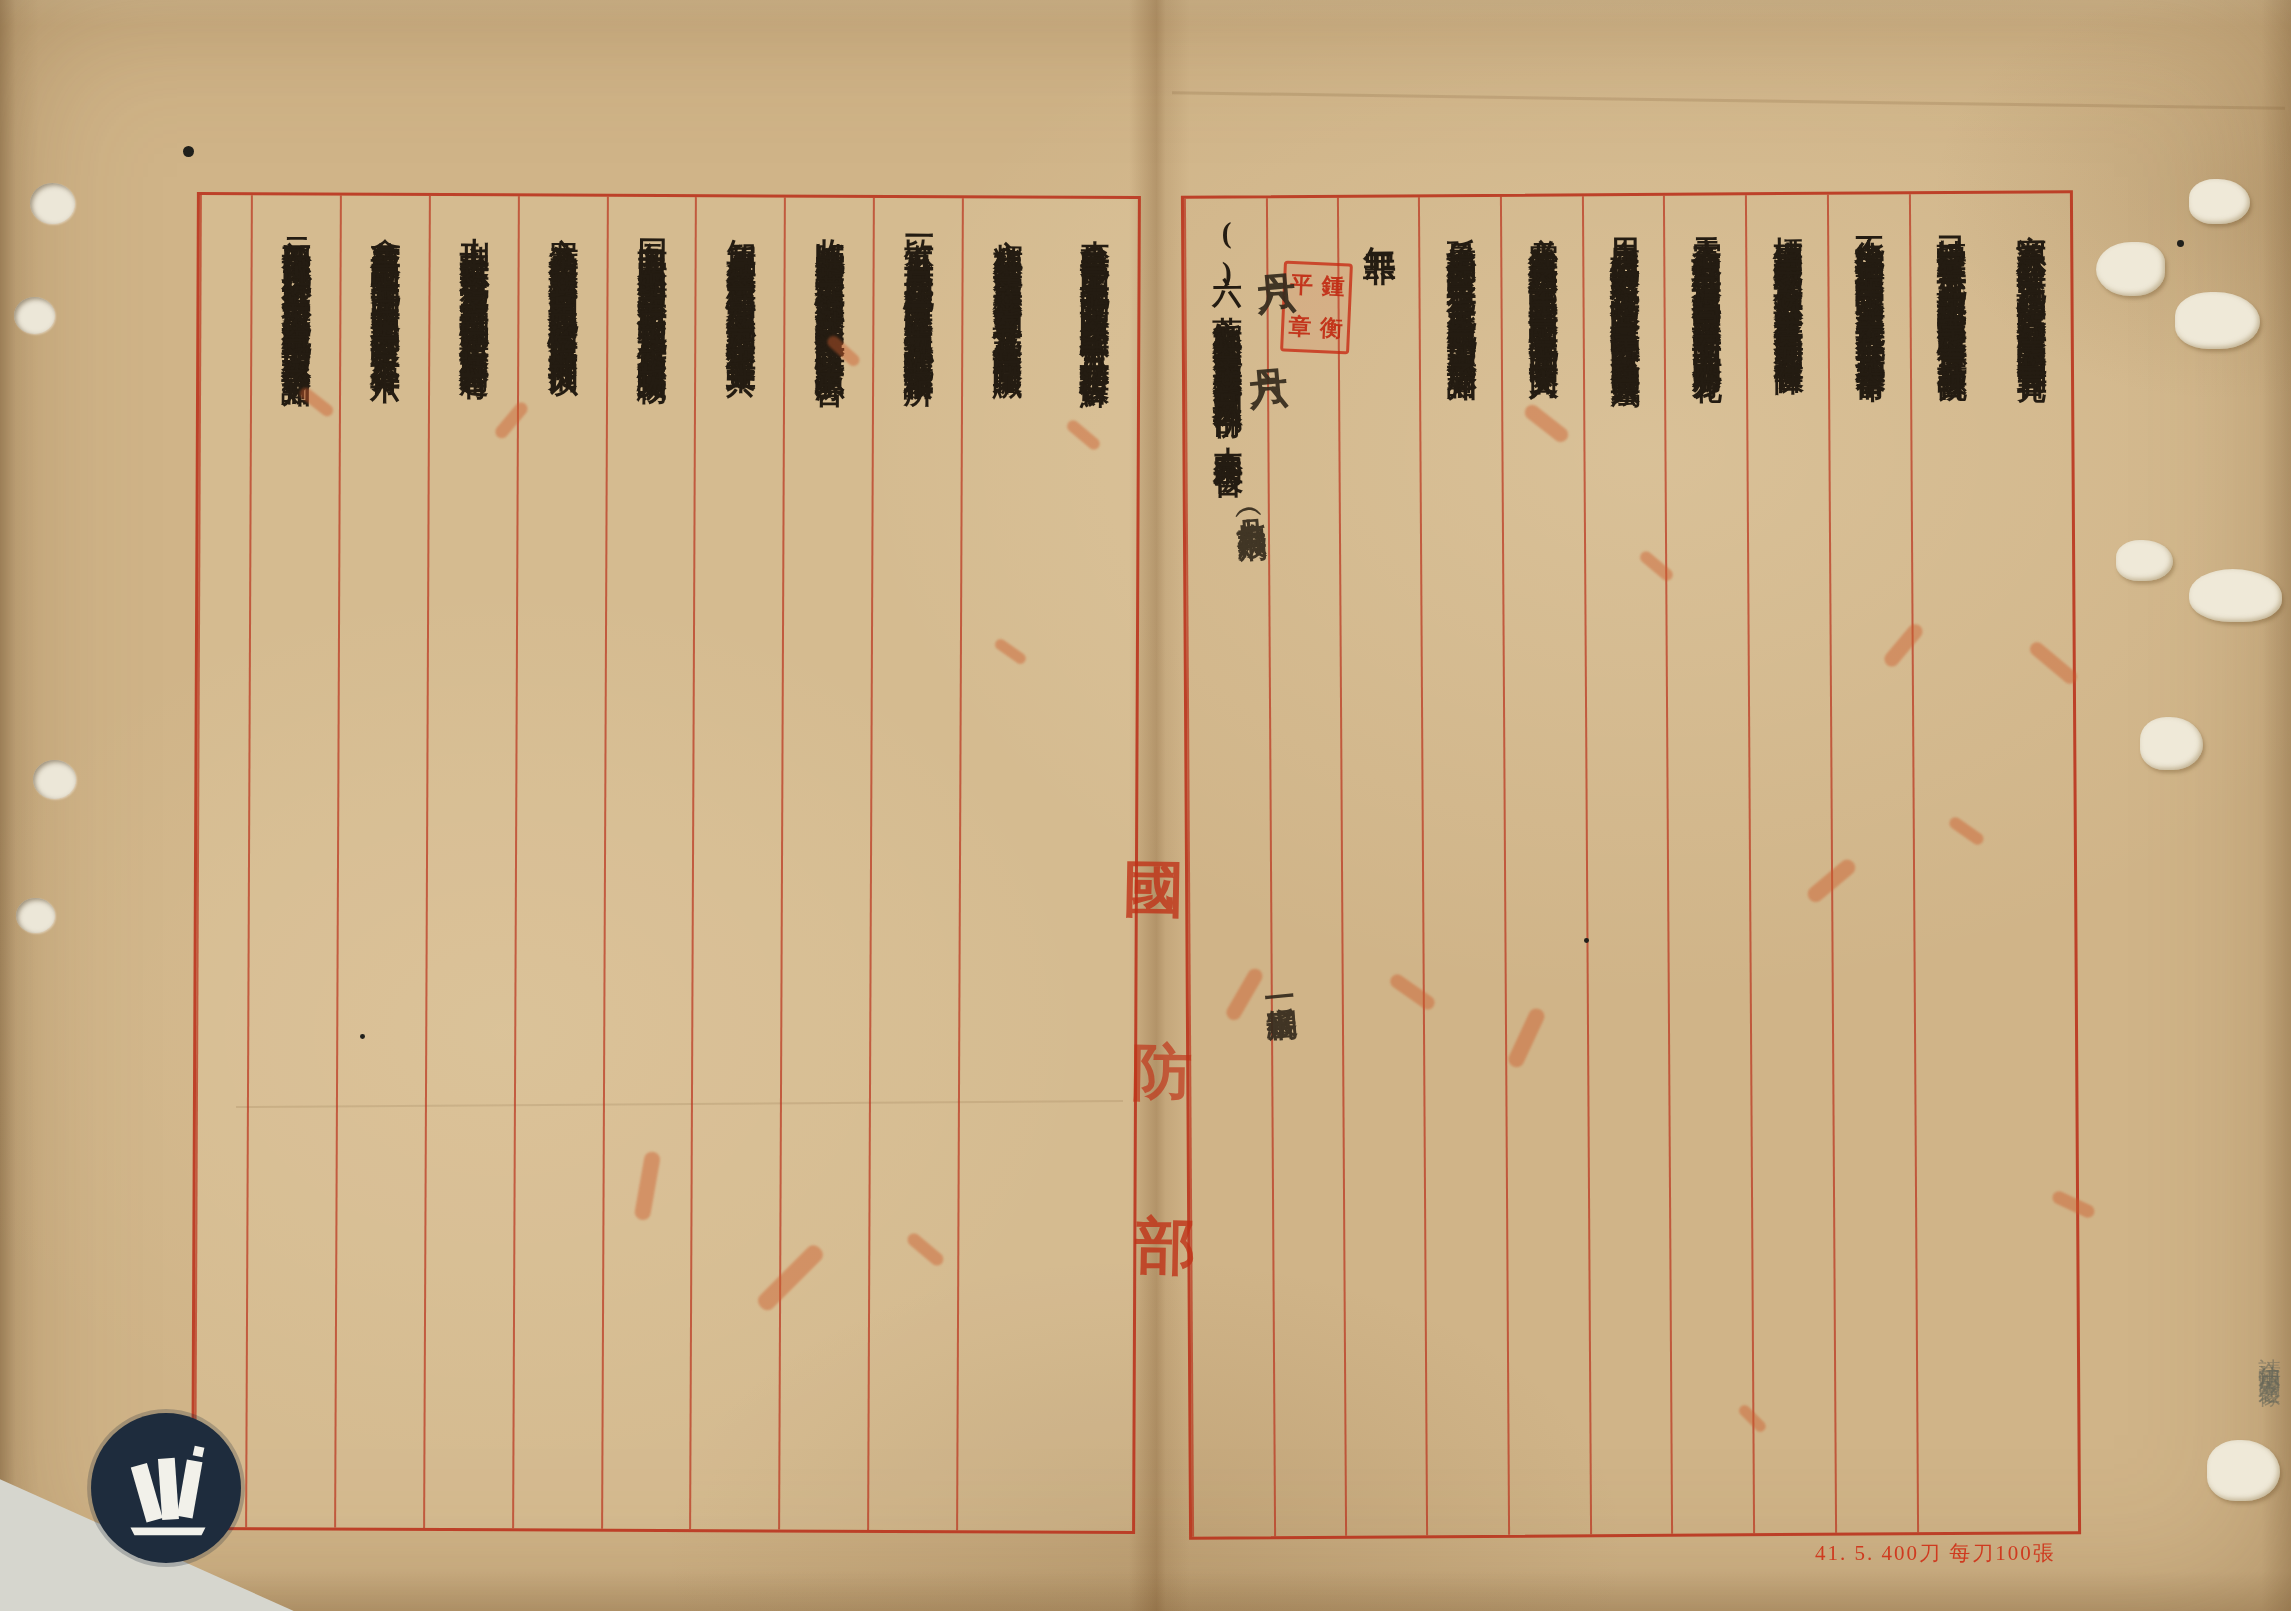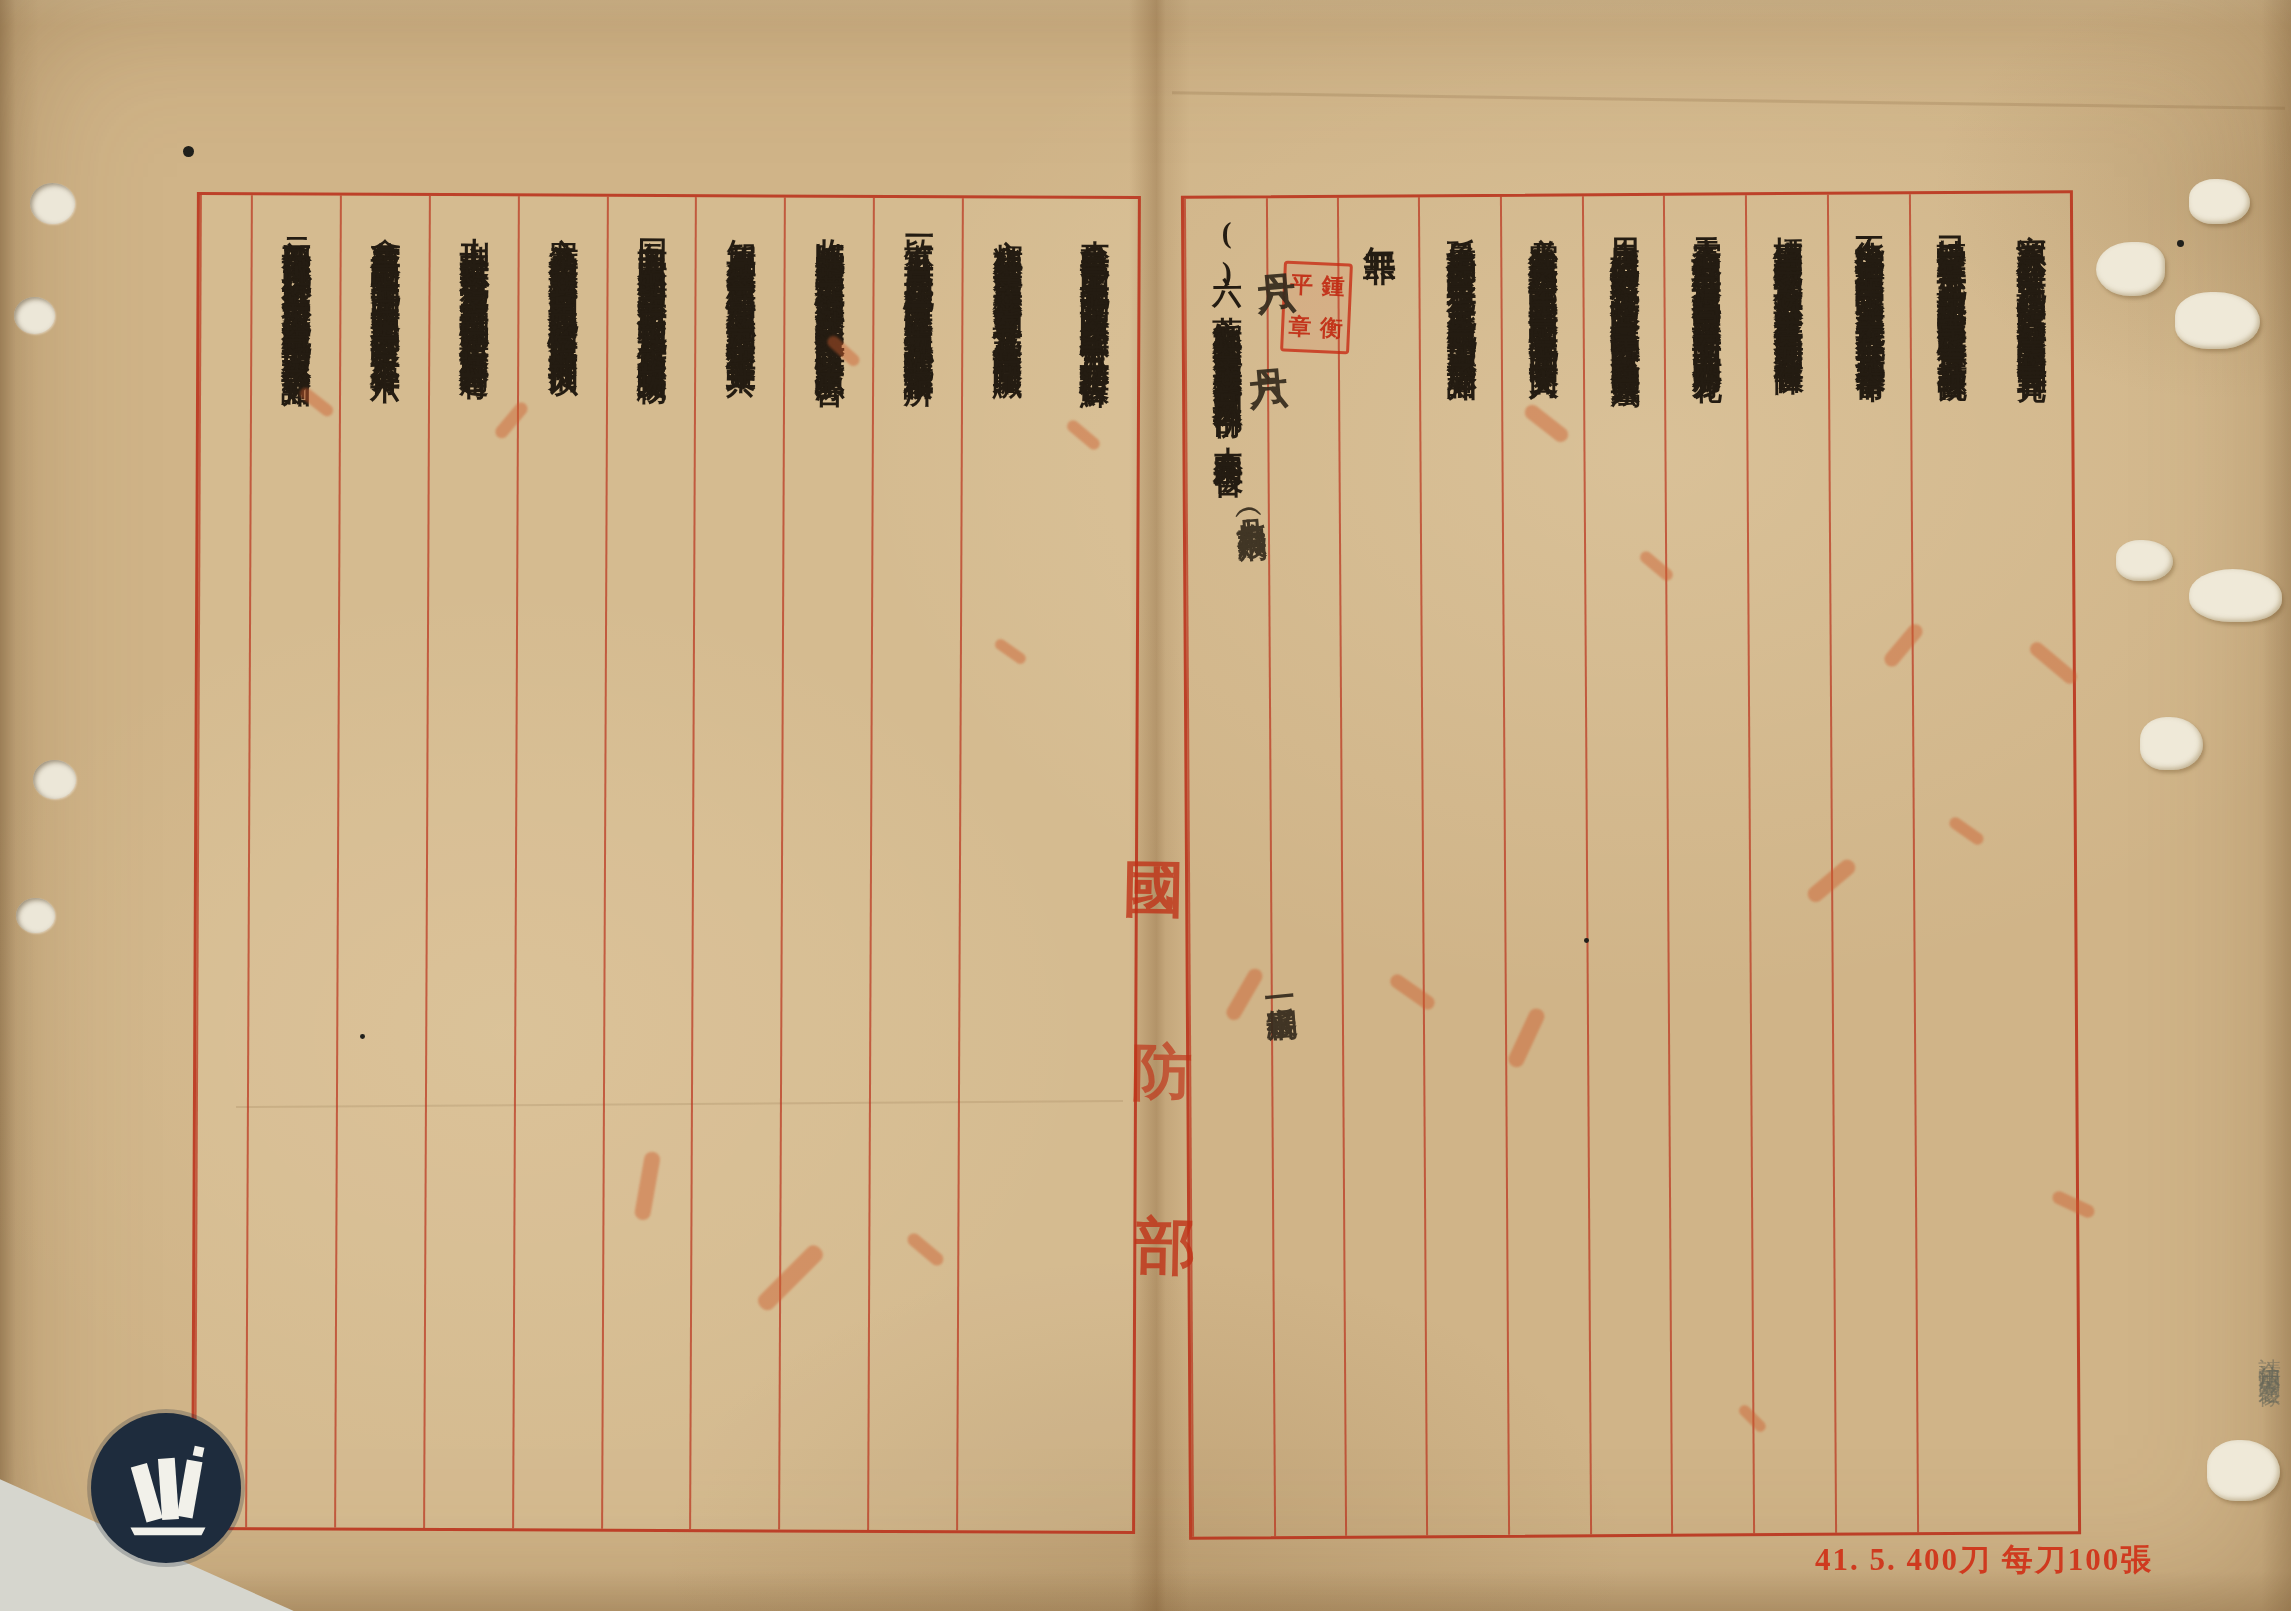--- a/index.html
+++ b/index.html
@@ -43,22 +43,22 @@
     border:3px solid rgba(198,42,18,.78);border-radius:3.9px;transform:rotate(2.5deg);
     background:rgba(220,80,45,.10);display:grid;grid-template-columns:1fr 1fr;
     grid-template-rows:1fr 1fr;}
   .seal span{display:flex;align-items:center;justify-content:center;
     color:rgba(192,36,14,.88);font-size:22.7px;font-weight:700;line-height:1;}
   
   .anno{position:absolute;writing-mode:vertical-rl;text-orientation:upright;
     color:#352b1d;font-weight:700;line-height:1;transform:rotate(-5deg);opacity:.92;
     letter-spacing:2px;white-space:nowrap;}
   
-  .print-info{position:absolute;left:1815px;top:1539px;color:#cf3a1f;font-size:31px;
-    font-weight:700;letter-spacing:2px;}
+  .print-info{position:absolute;left:1815px;top:1539px;color:#cf3a1f;font-size:21px;
+    font-weight:400;letter-spacing:2px;}
   .watermark{position:absolute;left:2254px;top:1340px;writing-mode:vertical-rl;
     text-orientation:upright;color:rgba(104,104,90,.55);font-size:22.7px;letter-spacing:3px;}
   
   .hole{position:absolute;background:#ece7d8;border-radius:50%;
     box-shadow:inset 2px 2px 4.9px rgba(90,70,40,.55), 1px 1px 2px rgba(255,255,255,.4);}
   .damage{position:absolute;background:#efe9d8;border-radius:48% 60% 55% 45%;
     box-shadow:inset -2px -2px 4.9px rgba(150,125,80,.5), 2px 3px 3.9px rgba(110,80,40,.35);}
   .sm{position:absolute;background:rgba(204,92,44,.45);border-radius:7.9px;filter:blur(1px);}
   .speck{position:absolute;background:#20201c;border-radius:50%;}
   .scan-corner{position:absolute;left:0;top:1450px;width:296px;height:162px;

